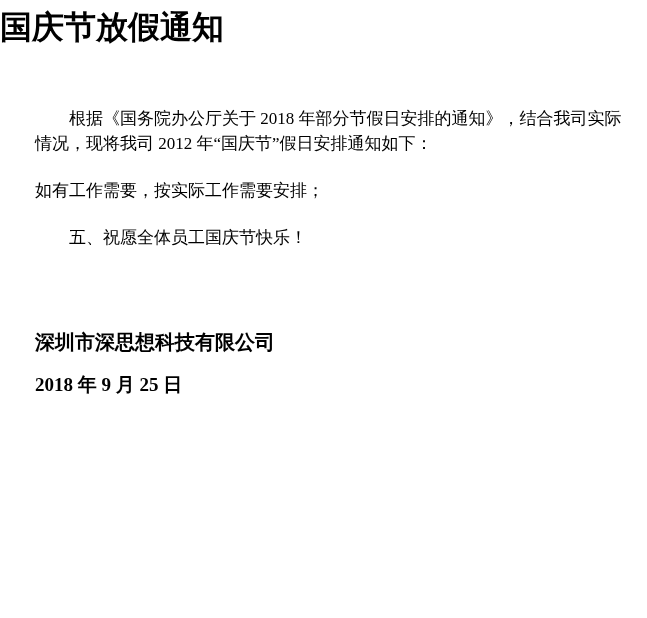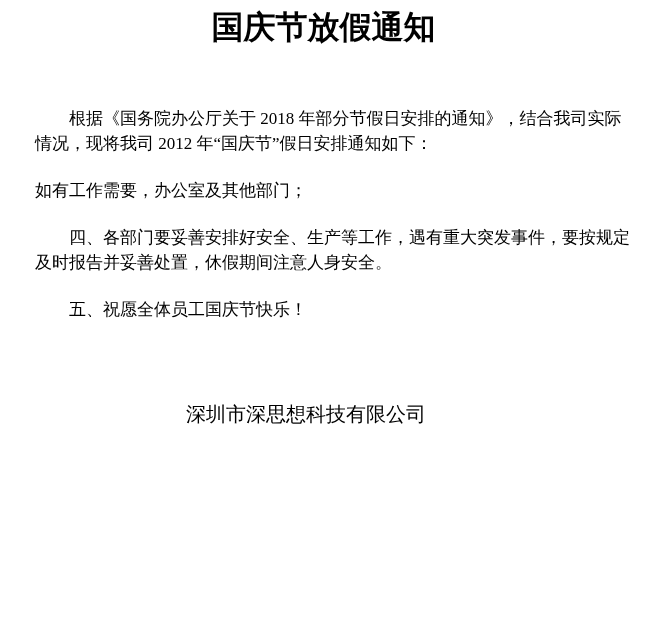--- a/index.html
+++ b/index.html
@@ -12,21 +12,20 @@
     width: 647px;
     height: 618px;
     background: #ffffff;
     color: #000000;
     overflow: hidden;
     font-family: "Liberation Serif", "DejaVu Serif", serif;
   }
   .title {
     margin: 8px 0 0 0;
     padding: 0;
-    text-align: center;
     font-family: "Liberation Sans", "DejaVu Sans", sans-serif;
     font-weight: bold;
     font-size: 32px;
     line-height: 38px;
     letter-spacing: 0px;
   }
   .content {
     margin: 0 35px;
     font-size: 17px;
     line-height: 25px;
@@ -39,22 +38,22 @@
     margin-top: 60px;
   }
   .line {
     display: block;
     white-space: pre;
   }
   .line.first {
     text-indent: 34px;
   }
   .signature {
-    font-weight: normal;
-    text-align: center;
+    font-weight: bold;
+    text-align: left;
     white-space: pre;
   }
   .signature.company {
     margin-top: 79px;
     margin-right: 35px;   
     font-size: 20px;
     line-height: 26px;
   }
   .signature.date {
     margin-top: 18px;
@@ -72,30 +71,27 @@
 
   <div class="content">
 
     <p class="para">
       <span class="line first">根据《国务院办公厅关于 2018 年部分节假日安排的通知》，结合我司实际</span>
       <span class="line">情况，现将我司 2012 年“国庆节”假日安排通知如下：</span>
     </p>
 
 
     <p class="para">
-      <span class="line">如有工作需要，办公室及其他部门；</span>
+      <span class="line">如有工作需要，按实际工作需要安排；</span>
     </p>
 
 
-    <p class="para">
-      <span class="line first">四、各部门要妥善安排好安全、生产等工作，遇有重大突发事件，要按规定</span>
-      <span class="line">及时报告并妥善处置，休假期间注意人身安全。</span>
-    </p>
 
     <p class="para">
       <span class="line first">五、祝愿全体员工国庆节快乐！</span>
     </p>
 
     <div class="signature company">深圳市深思想科技有限公司</div>
 
+    <div class="signature date">2018 年 9 月 25 日</div>
 
   </div>
 </div>
 
 </body></html>

